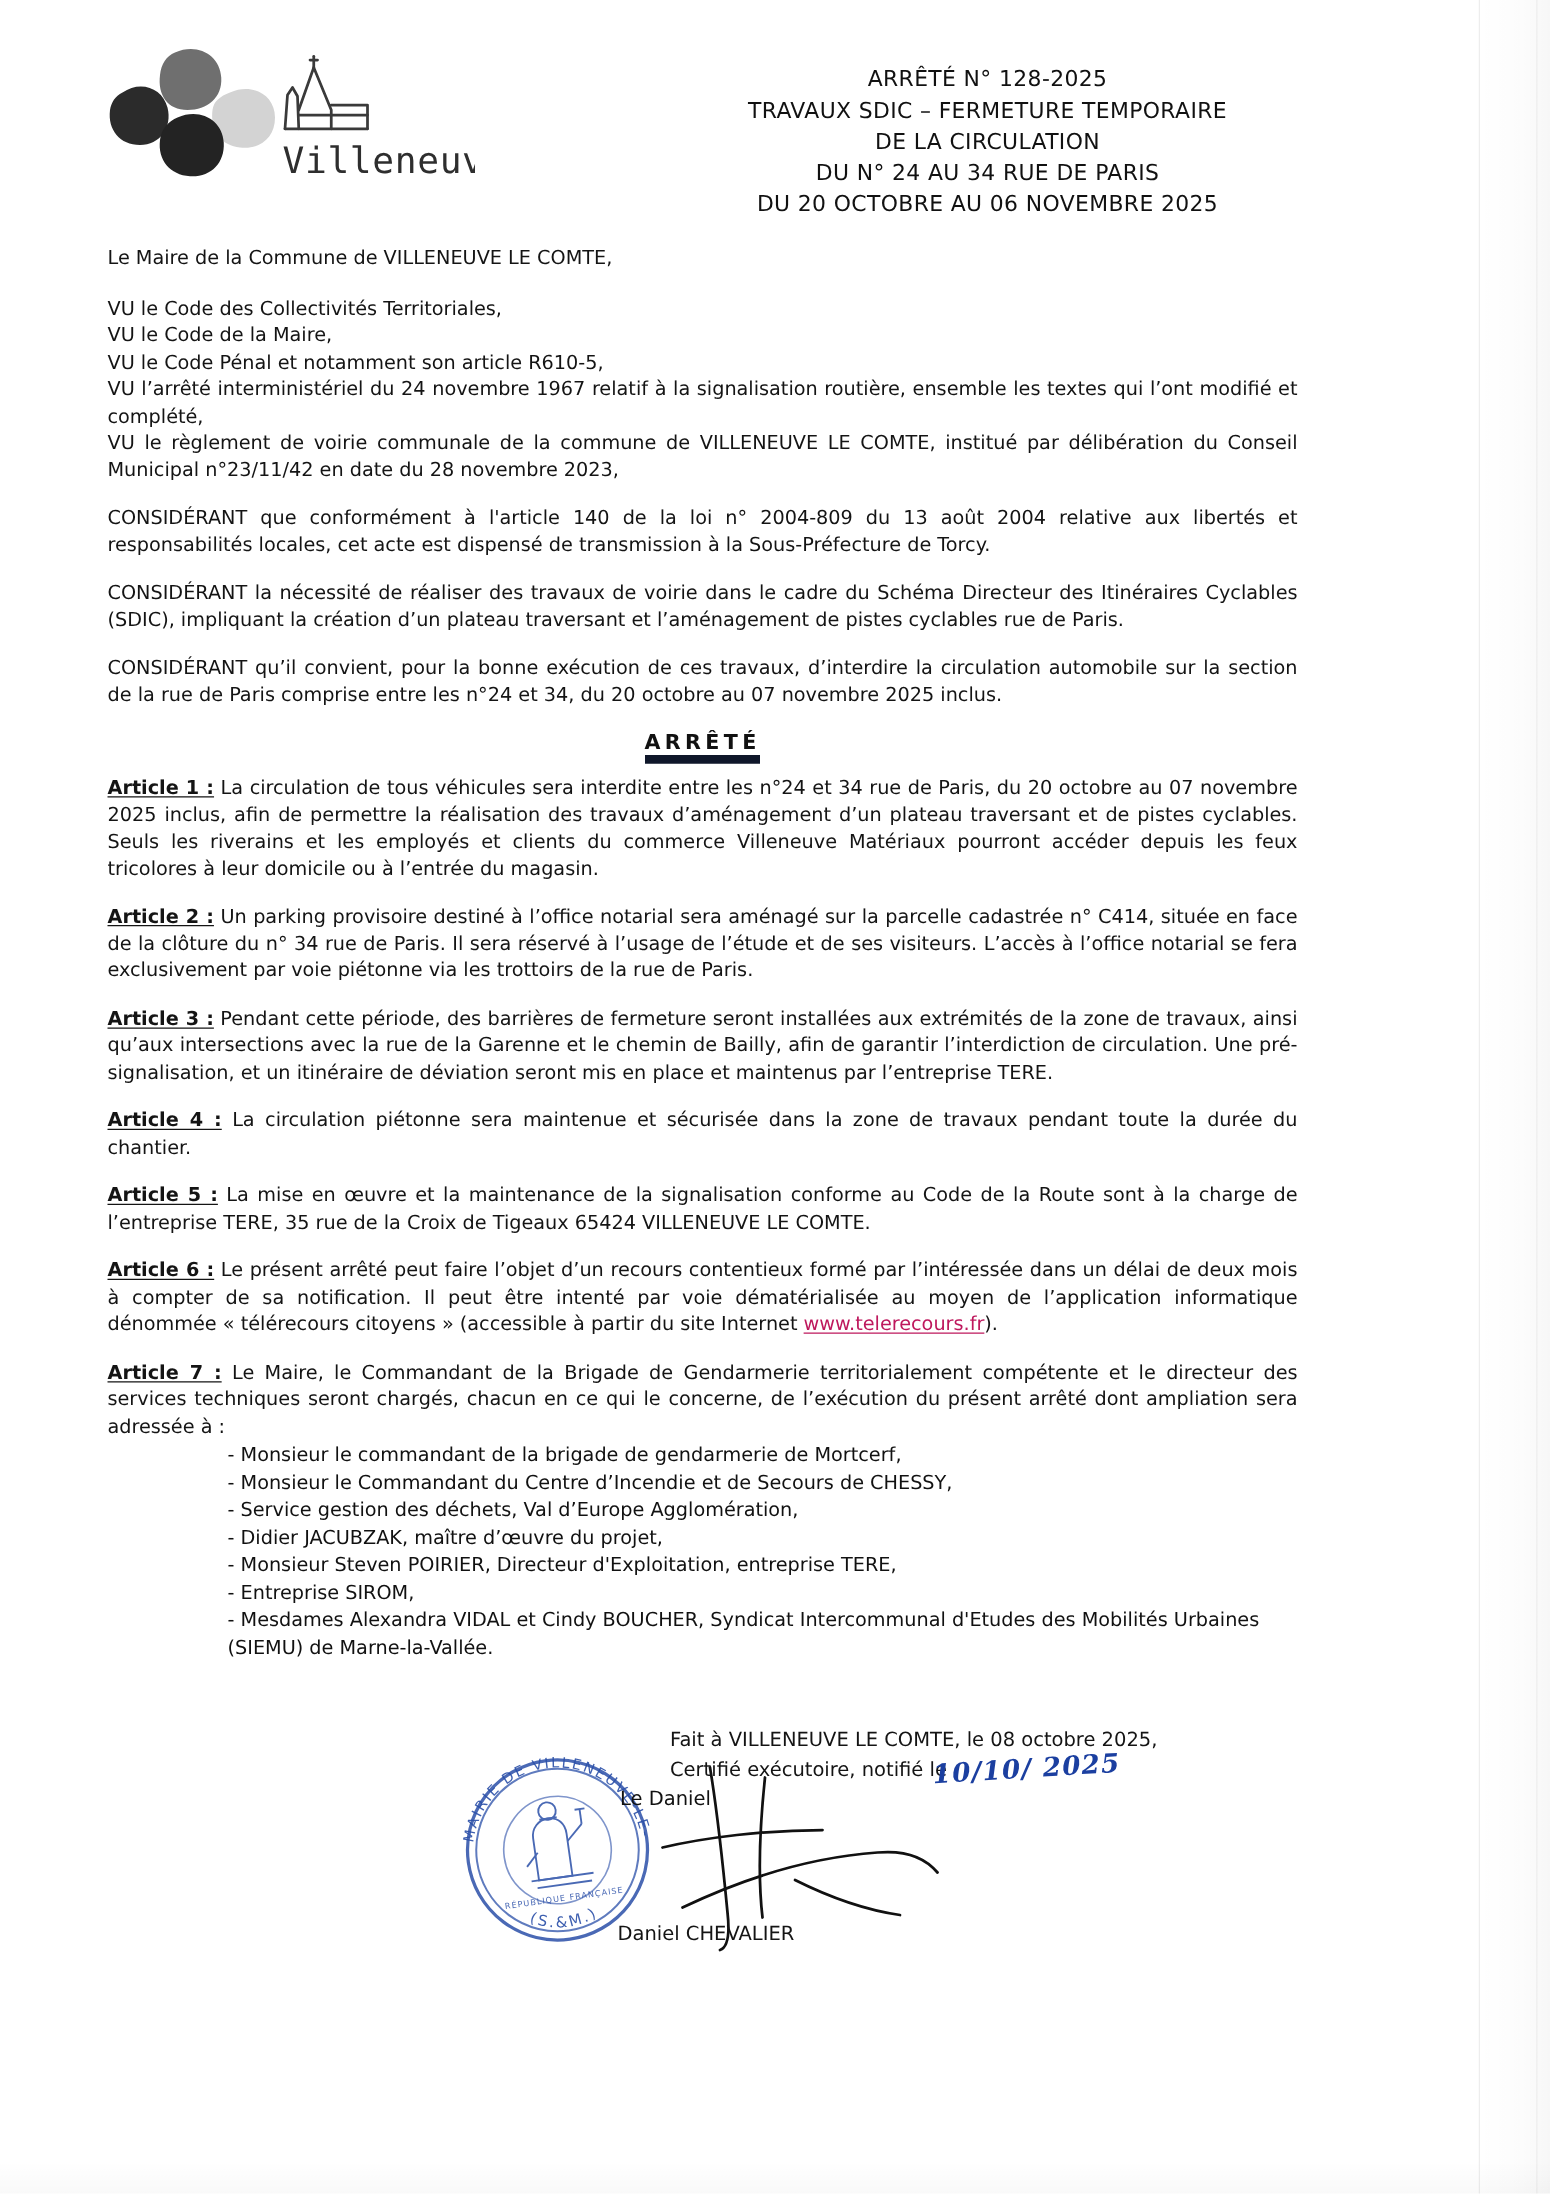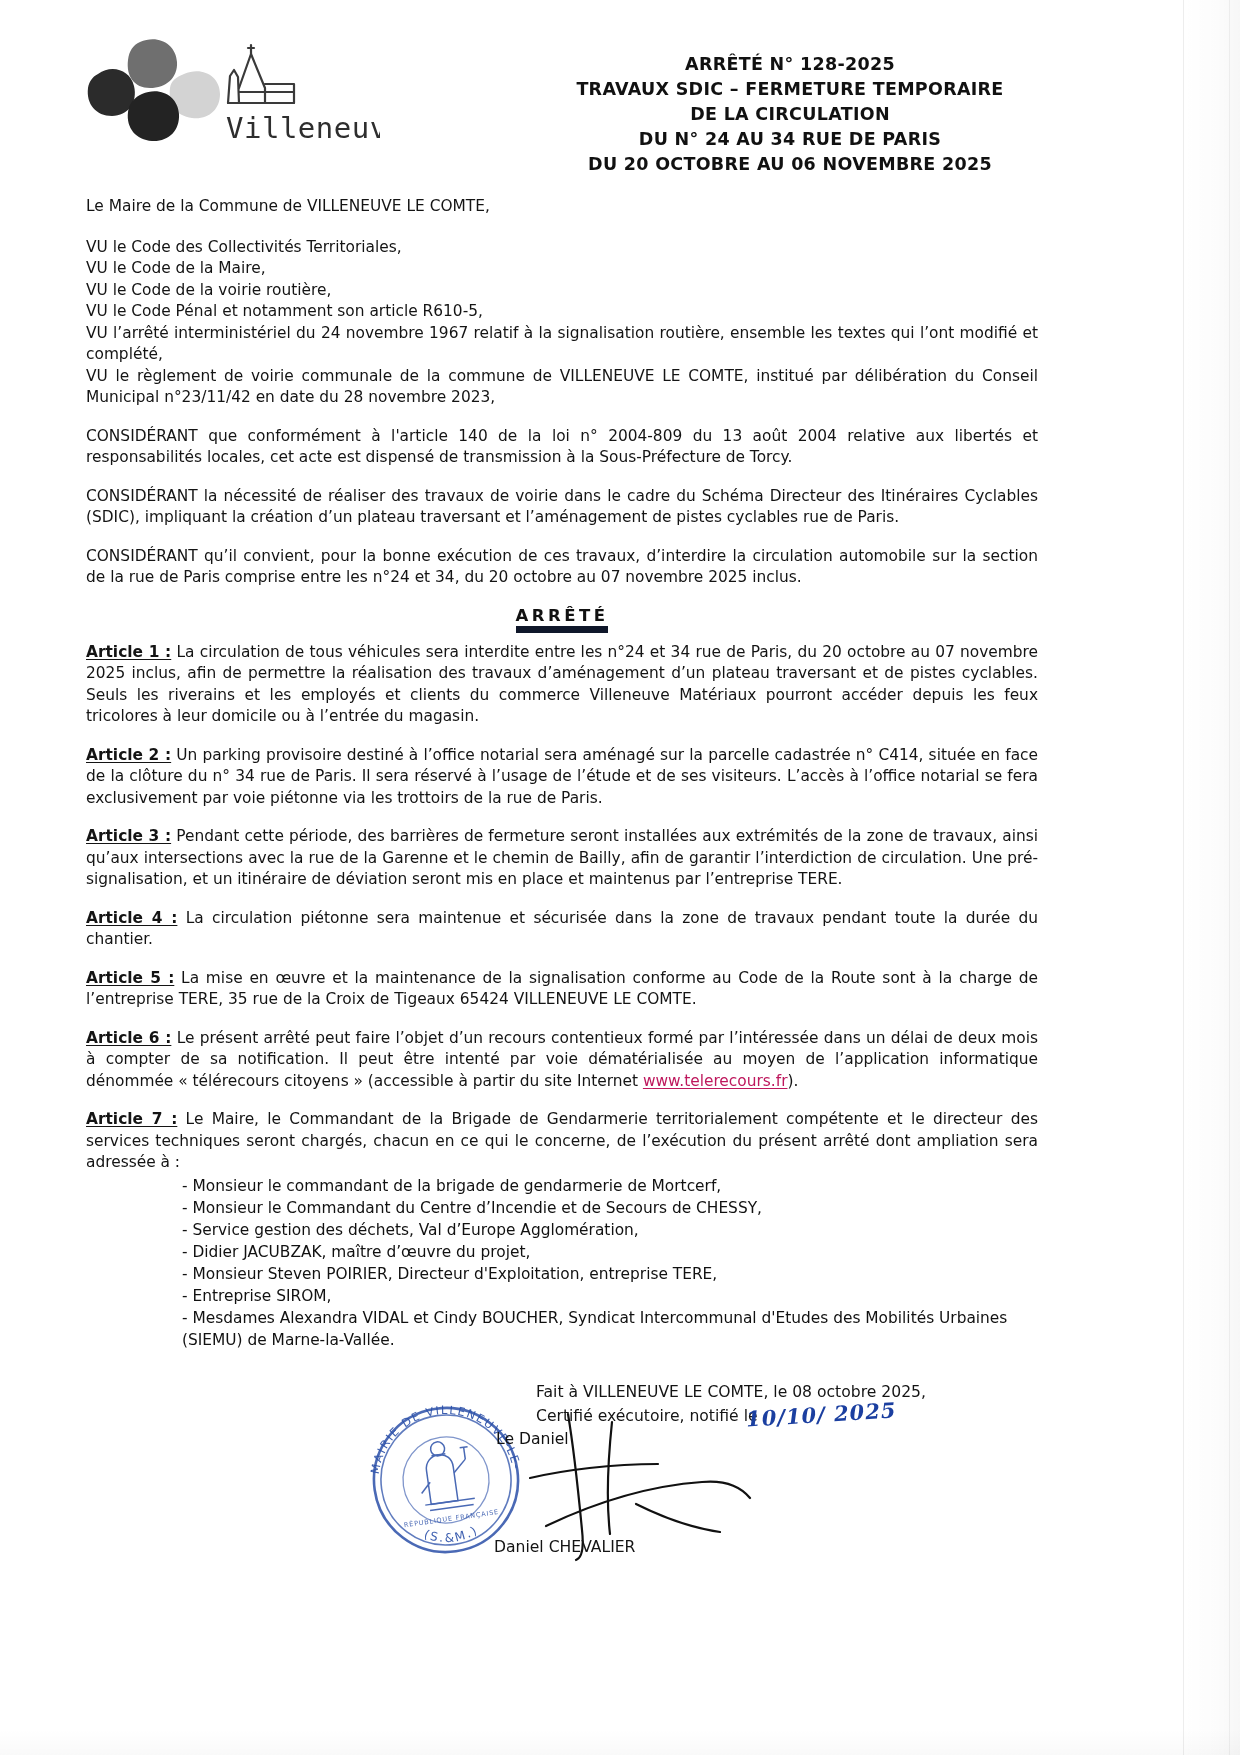--- a/index.html
+++ b/index.html
@@ -42,21 +42,21 @@
     position:relative;
     height:150px;
   }
   .logo{
     position:absolute;left:80px;top:16px;width:300px;height:118px;
   }
   .logo svg{display:block;}
   .title-block{
     position:absolute;left:420px;top:38px;width:740px;
     text-align:center;
-    font-weight:bold;
+    font-weight:normal;
     font-size:17.5px;
     line-height:25px;
     letter-spacing:0.3px;
     color:#111;
   }
   .title-block div{white-space:nowrap;}
 
   
   .body{
     position:absolute;
@@ -209,21 +209,20 @@
 
   </div>
 
   <div class="body">
 
     <p class="p lead">Le Maire de la Commune de VILLENEUVE LE COMTE,</p>
 
     <div class="vu-block">
       <p class="p">VU le Code des Collectivités Territoriales,</p>
       <p class="p">VU le Code de la Maire,</p>
-      <p class="p">VU le Code de la voirie routière,</p>
       <p class="p">VU le Code Pénal et notamment son article R610-5,</p>
       <p class="p just">VU l’arrêté interministériel du 24 novembre 1967 relatif à la signalisation routière, ensemble les textes qui l’ont modifié et complété,</p>
       <p class="p just">VU le règlement de voirie communale de la commune de VILLENEUVE LE COMTE, institué par délibération du Conseil Municipal n°23/11/42 en date du 28 novembre 2023,</p>
     </div>
 
     <p class="p cons">CONSIDÉRANT que conformément à l'article 140 de la loi n° 2004-809 du 13 août 2004 relative aux libertés et responsabilités locales, cet acte est dispensé de transmission à la Sous-Préfecture de Torcy.</p>
     <p class="p cons">CONSIDÉRANT la nécessité de réaliser des travaux de voirie dans le cadre du Schéma Directeur des Itinéraires Cyclables (SDIC), impliquant la création d’un plateau traversant et l’aménagement de pistes cyclables rue de Paris.</p>
     <p class="p cons">CONSIDÉRANT qu’il convient, pour la bonne exécution de ces travaux, d’interdire la circulation automobile sur la section de la rue de Paris comprise entre les n°24 et 34, du 20 octobre au 07 novembre 2025 inclus.</p>
 
     <div class="arrete-head">

